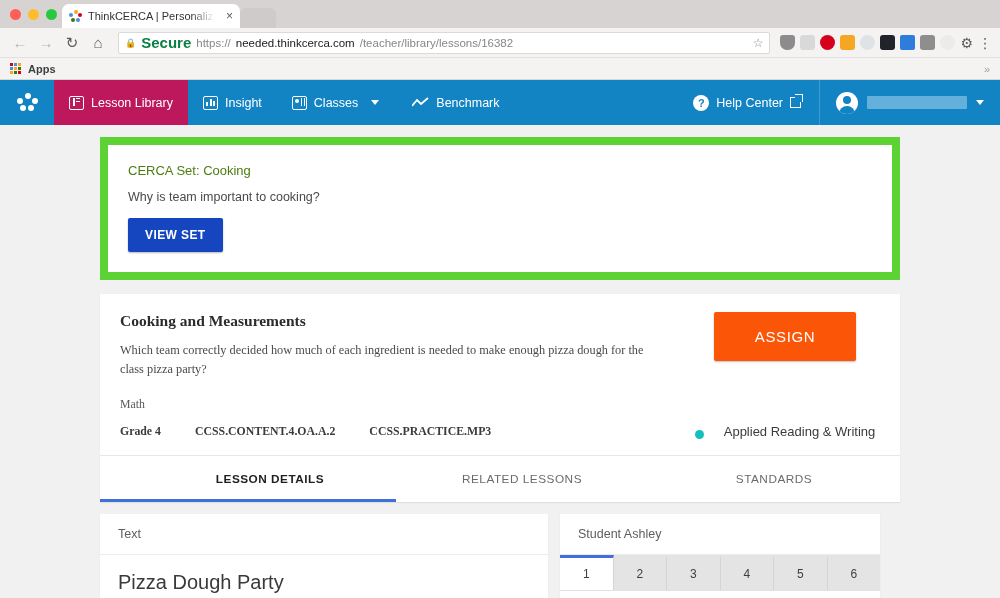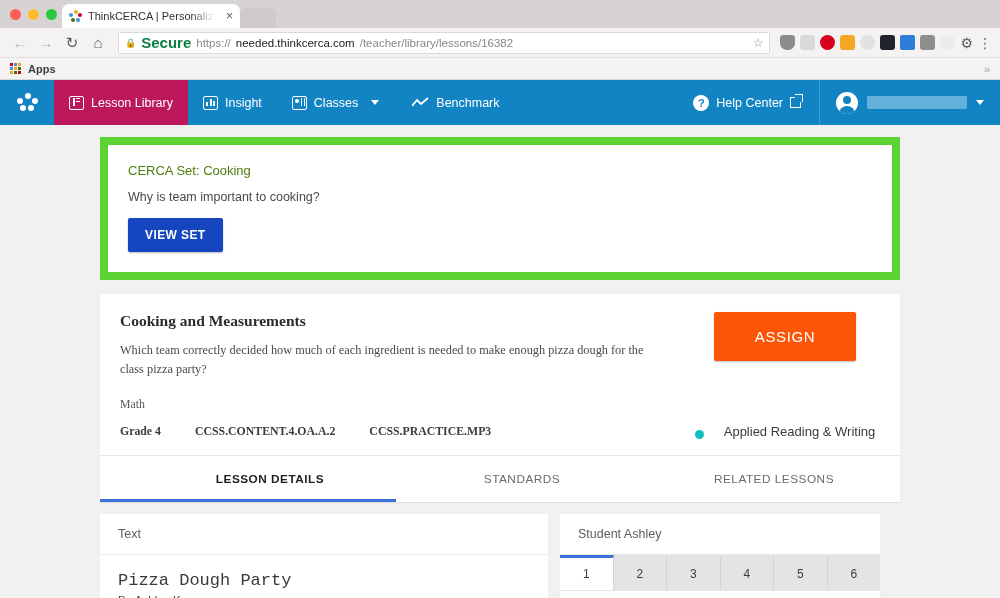--- a/index.html
+++ b/index.html
@@ -181,21 +181,21 @@
 
   .panels { display: flex; gap: 12px; margin-top: 12px; }
   .panel { background: #fff; box-shadow: 0 1px 1px rgba(0,0,0,.09); overflow: hidden; }
   .panel-text { width: 448px; }
   .panel-steps { width: 320px; }
   .panel-head {
     padding: 13px 18px; font-size: 12.5px; color: #5d5d5d;
     border-bottom: 1px solid #ececec;
   }
   .panel-body { padding: 16px 18px 0; }
-  .art-title { font-size: 17px; color: #3a3a3a; margin-bottom: 3px; font-family: Liberation Mono, monospace; }
+  .art-title { font-size: 20px; color: #3a3a3a; margin-bottom: 3px; }
   .art-by { font-size: 11.8px; color: #4a4a4a; margin-bottom: 15px; }
 
   .steps-nums { display: flex; border-bottom: 1px solid #e2e2e2; }
   .step-num {
     flex: 1; text-align: center; padding: 9px 0; font-size: 12px;
     color: #3e3e3e; background: #e4e4e4; border-right: 1px solid #d4d4d4;
     cursor: pointer; border-top: 3px solid transparent;
   }
   .step-num:last-child { border-right: none; }
   .step-num.active { background: #fff; border-top-color: #3f6fd8; }
@@ -358,22 +358,22 @@
       <button class="btn-assign">ASSIGN</button>
       <div class="badge-row">
         <span class="dot-teal"></span>
         <span>Applied Reading &amp; Writing</span>
       </div>
     </div>
   </div>
 
   <div class="tabs">
     <div class="tab-btn active">LESSON DETAILS</div>
+    <div class="tab-btn">RELATED LESSONS</div>
     <div class="tab-btn">STANDARDS</div>
-    <div class="tab-btn">RELATED LESSONS</div>
   </div>
 
   <div class="panels">
     <div class="panel panel-text">
       <div class="panel-head">Text</div>
       <div class="panel-body">
         <div class="art-title">Pizza Dough Party</div>
         <div class="art-by">By Ashley Kersey</div>
 
       </div>

